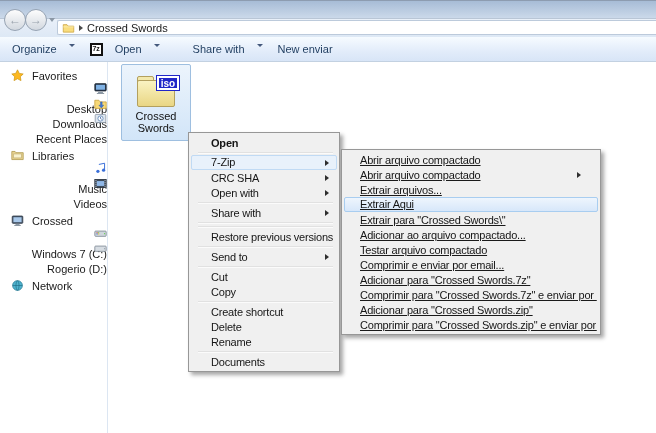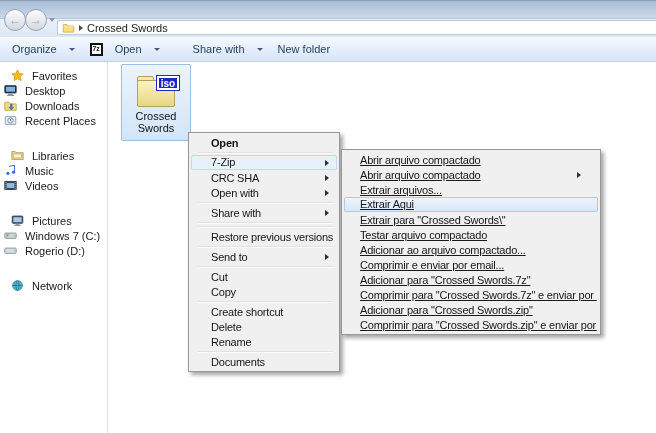--- a/index.html
+++ b/index.html
@@ -20,34 +20,34 @@
                border-left:3px solid transparent;border-right:3px solid transparent;border-top:4px solid #8b97a5;}
   .addr-field{position:absolute;left:57px;top:20px;width:599px;height:15px;background:#fff;
               border:1px solid #bccadb;border-right:none;border-radius:2px 0 0 2px;
               display:flex;align-items:center;gap:4px;padding-left:4px;box-sizing:border-box;}
   .crumb-arrow{width:0;height:0;border-top:3.5px solid transparent;border-bottom:3.5px solid transparent;
                border-left:4px solid #4a4a4a;}
   .toolbar{position:absolute;left:0;top:37px;width:656px;height:25px;
            background:linear-gradient(#f6fbff,#e2ecfa 60%,#d8e5f7);
            border-bottom:1px solid #c3d1e1;box-sizing:border-box;
            display:flex;align-items:center;padding-left:12px;color:#1e3c5f;}
-  .tb-item{display:flex;align-items:center;gap:12px;cursor:default;}
+  .tb-item{display:flex;gap:12px;cursor:default;}
   .tb-open{margin-left:15px;}
   .tb-share{margin-left:33px;}
   .tb-new{margin-left:15px;}
   .dd-arrow{width:0;height:0;border-left:3px solid transparent;border-right:3px solid transparent;
             border-top:3.5px solid #44597c;margin-top:1px;}
   .zip-ico{width:13px;height:13px;background:#fff;border:2px solid #111;box-sizing:border-box;
            font-size:7px;font-weight:bold;line-height:8px;text-align:center;color:#111;}
 
   
   .sidebar{position:absolute;left:0;top:62px;width:108px;height:371px;background:#fff;
            border-right:1px solid #dce6f2;box-sizing:border-box;padding-top:5px;}
   .sb-row{height:15px;display:flex;align-items:flex-end;gap:8px;padding-left:11px;white-space:nowrap;}
-  .sb-row.child{padding-left:4px;}
+  .sb-row.child{padding-left:13px;flex-direction:column;}
   .gap{margin-top:20px;}
   .ic{width:13px;height:13px;flex:0 0 13px;}
 
   
   .tile{position:absolute;left:121px;top:64px;width:70px;height:77px;
         background:linear-gradient(#ecf4fc,#d2e5f8);border:1px solid #9ebfe0;border-radius:2px;
         box-sizing:border-box;text-align:center;}
   .folder{position:relative;width:42px;height:32px;margin:11px auto 2px;}
   .folder-tab{position:absolute;left:2px;top:0;width:17px;height:7px;background:#f3e9ac;
               border:1px solid #b3a05e;border-radius:2px 2px 0 0;box-sizing:border-box;}
@@ -101,21 +101,21 @@
     <div class="tb-item tb-open">
       <span class="zip-ico">7z</span>
       <span>Open</span>
       <span class="dd-arrow"></span>
     </div>
     <div class="tb-item tb-share">
       <span>Share with</span>
       <span class="dd-arrow"></span>
     </div>
     <div class="tb-item tb-new">
-      <span>New folder</span>
+      <span>New enviar</span>
     </div>
   </div>
 
   <div class="sidebar">
     <div class="sb-row">
       <svg class="ic" viewBox="0 0 16 16">
           <path d="M8 1l2.2 4.4 4.8.7-3.5 3.4.8 4.8L8 12l-4.3 2.3.8-4.8L1 6.1l4.8-.7z" fill="#fcb821" stroke="#c9900a" stroke-width="0.8"></path>
         </svg>
       <span>Favorites</span>
     </div>
@@ -168,21 +168,21 @@
       <span>Videos</span>
     </div>
 
     <div class="sb-row gap">
       <svg class="ic" viewBox="0 0 16 16">
           <rect x="1.5" y="2.5" width="13" height="9" rx="1" fill="#4a5a6d" stroke="#2d3846"></rect>
           <rect x="3" y="4" width="10" height="6" fill="#a8c8ea"></rect>
           <rect x="5.5" y="12" width="5" height="1.5" fill="#8a97a5"></rect>
           <rect x="4" y="13.5" width="8" height="1" fill="#6f7d8c"></rect>
         </svg>
-      <span>Pictures</span>
+      <span>Crossed</span>
     </div>
     <div class="sb-row child">
       <svg class="ic" viewBox="0 0 16 16">
           <rect x="1" y="5" width="14" height="6.5" rx="1" fill="#cfd6dd" stroke="#7c8793"></rect>
           <circle cx="13" cy="8.2" r="0.8" fill="#66d14f"></circle>
           <rect x="3" y="6.6" width="1.6" height="1.2" fill="#e04a3f"></rect>
           <rect x="4.8" y="6.6" width="1.6" height="1.2" fill="#6fc341"></rect>
           <rect x="3" y="8" width="1.6" height="1.2" fill="#3f7de0"></rect>
           <rect x="4.8" y="8" width="1.6" height="1.2" fill="#f2c141"></rect>
         </svg>
@@ -237,22 +237,22 @@
     <div class="msep"></div>
     <div class="mi"><span>Documents</span></div>
   </div>
 
   <div class="menu sub">
     <div class="mi"><span>Abrir arquivo compactado</span></div>
     <div class="mi"><span>Abrir arquivo compactado</span><span class="arr" style="right:16px"></span></div>
     <div class="mi"><span>Extrair arquivos...</span></div>
     <div class="mi hover"><span>Extrair Aqui</span></div>
     <div class="mi"><span>Extrair para "Crossed Swords\"</span></div>
+    <div class="mi"><span>Adicionar ao arquivo compactado...</span></div>
     <div class="mi"><span>Testar arquivo compactado</span></div>
-    <div class="mi"><span>Adicionar ao arquivo compactado...</span></div>
     <div class="mi"><span>Comprimir e enviar por email...</span></div>
     <div class="mi"><span>Adicionar para "Crossed Swords.7z"</span></div>
     <div class="mi"><span>Comprimir para "Crossed Swords.7z" e enviar por email</span></div>
     <div class="mi"><span>Adicionar para "Crossed Swords.zip"</span></div>
     <div class="mi"><span>Comprimir para "Crossed Swords.zip" e enviar por email</span></div>
   </div>
 
 </div>
 
 </body></html>

